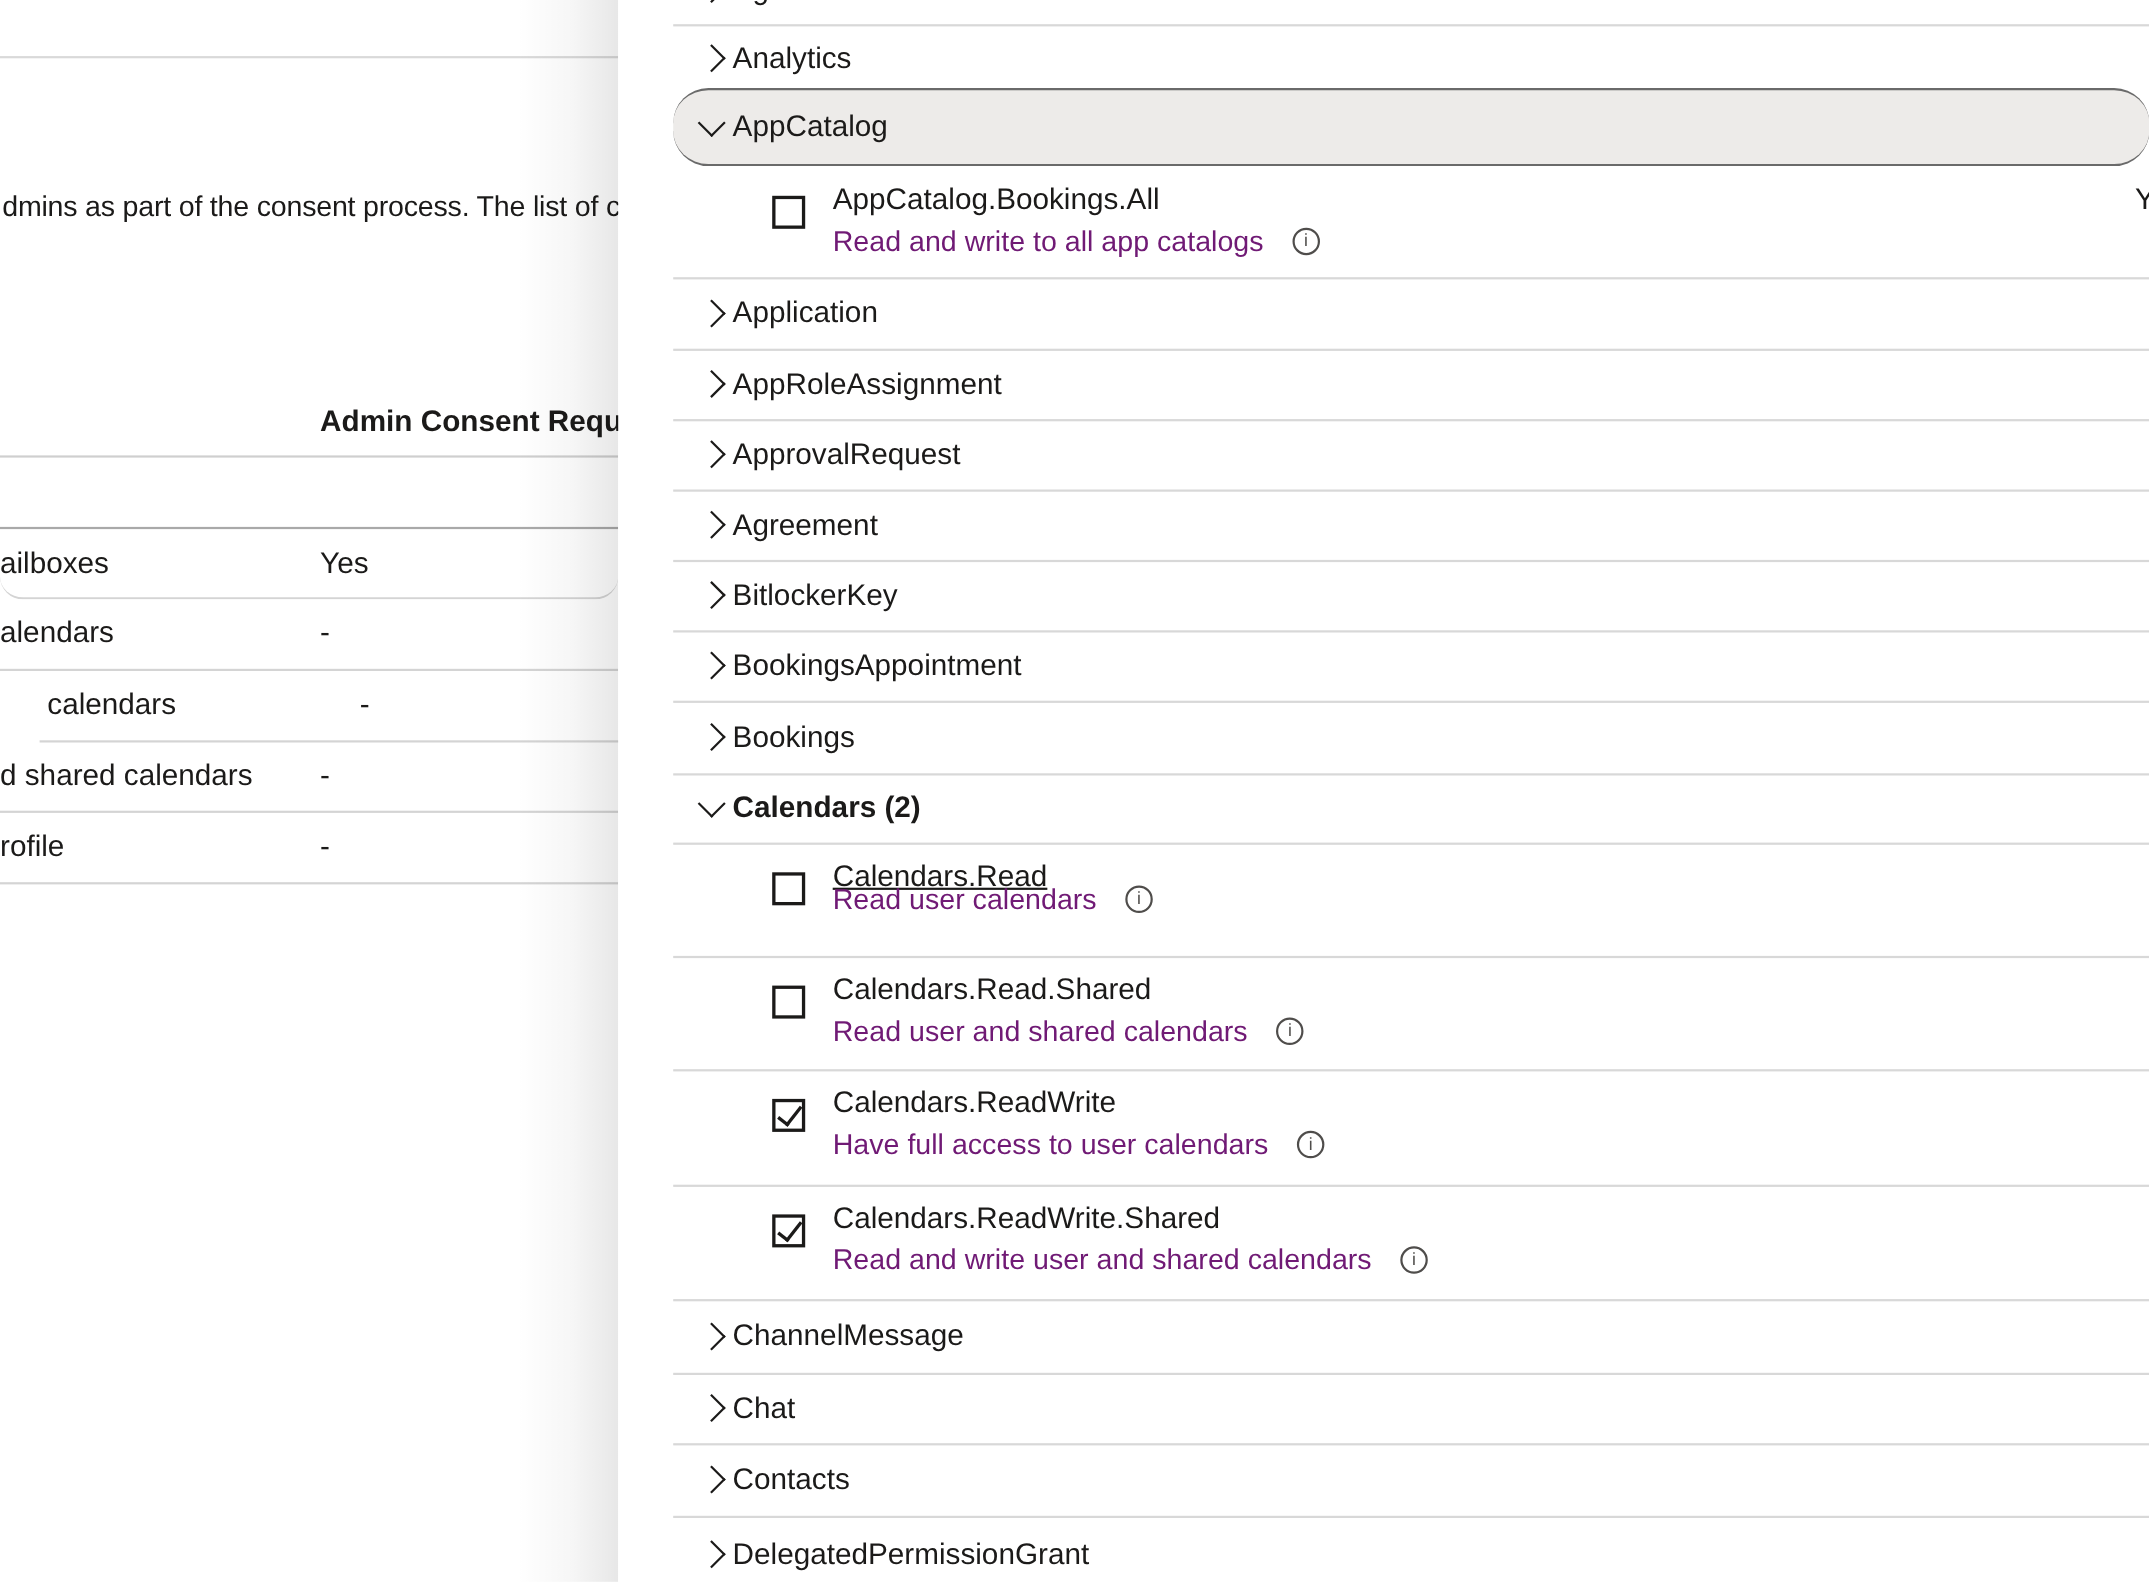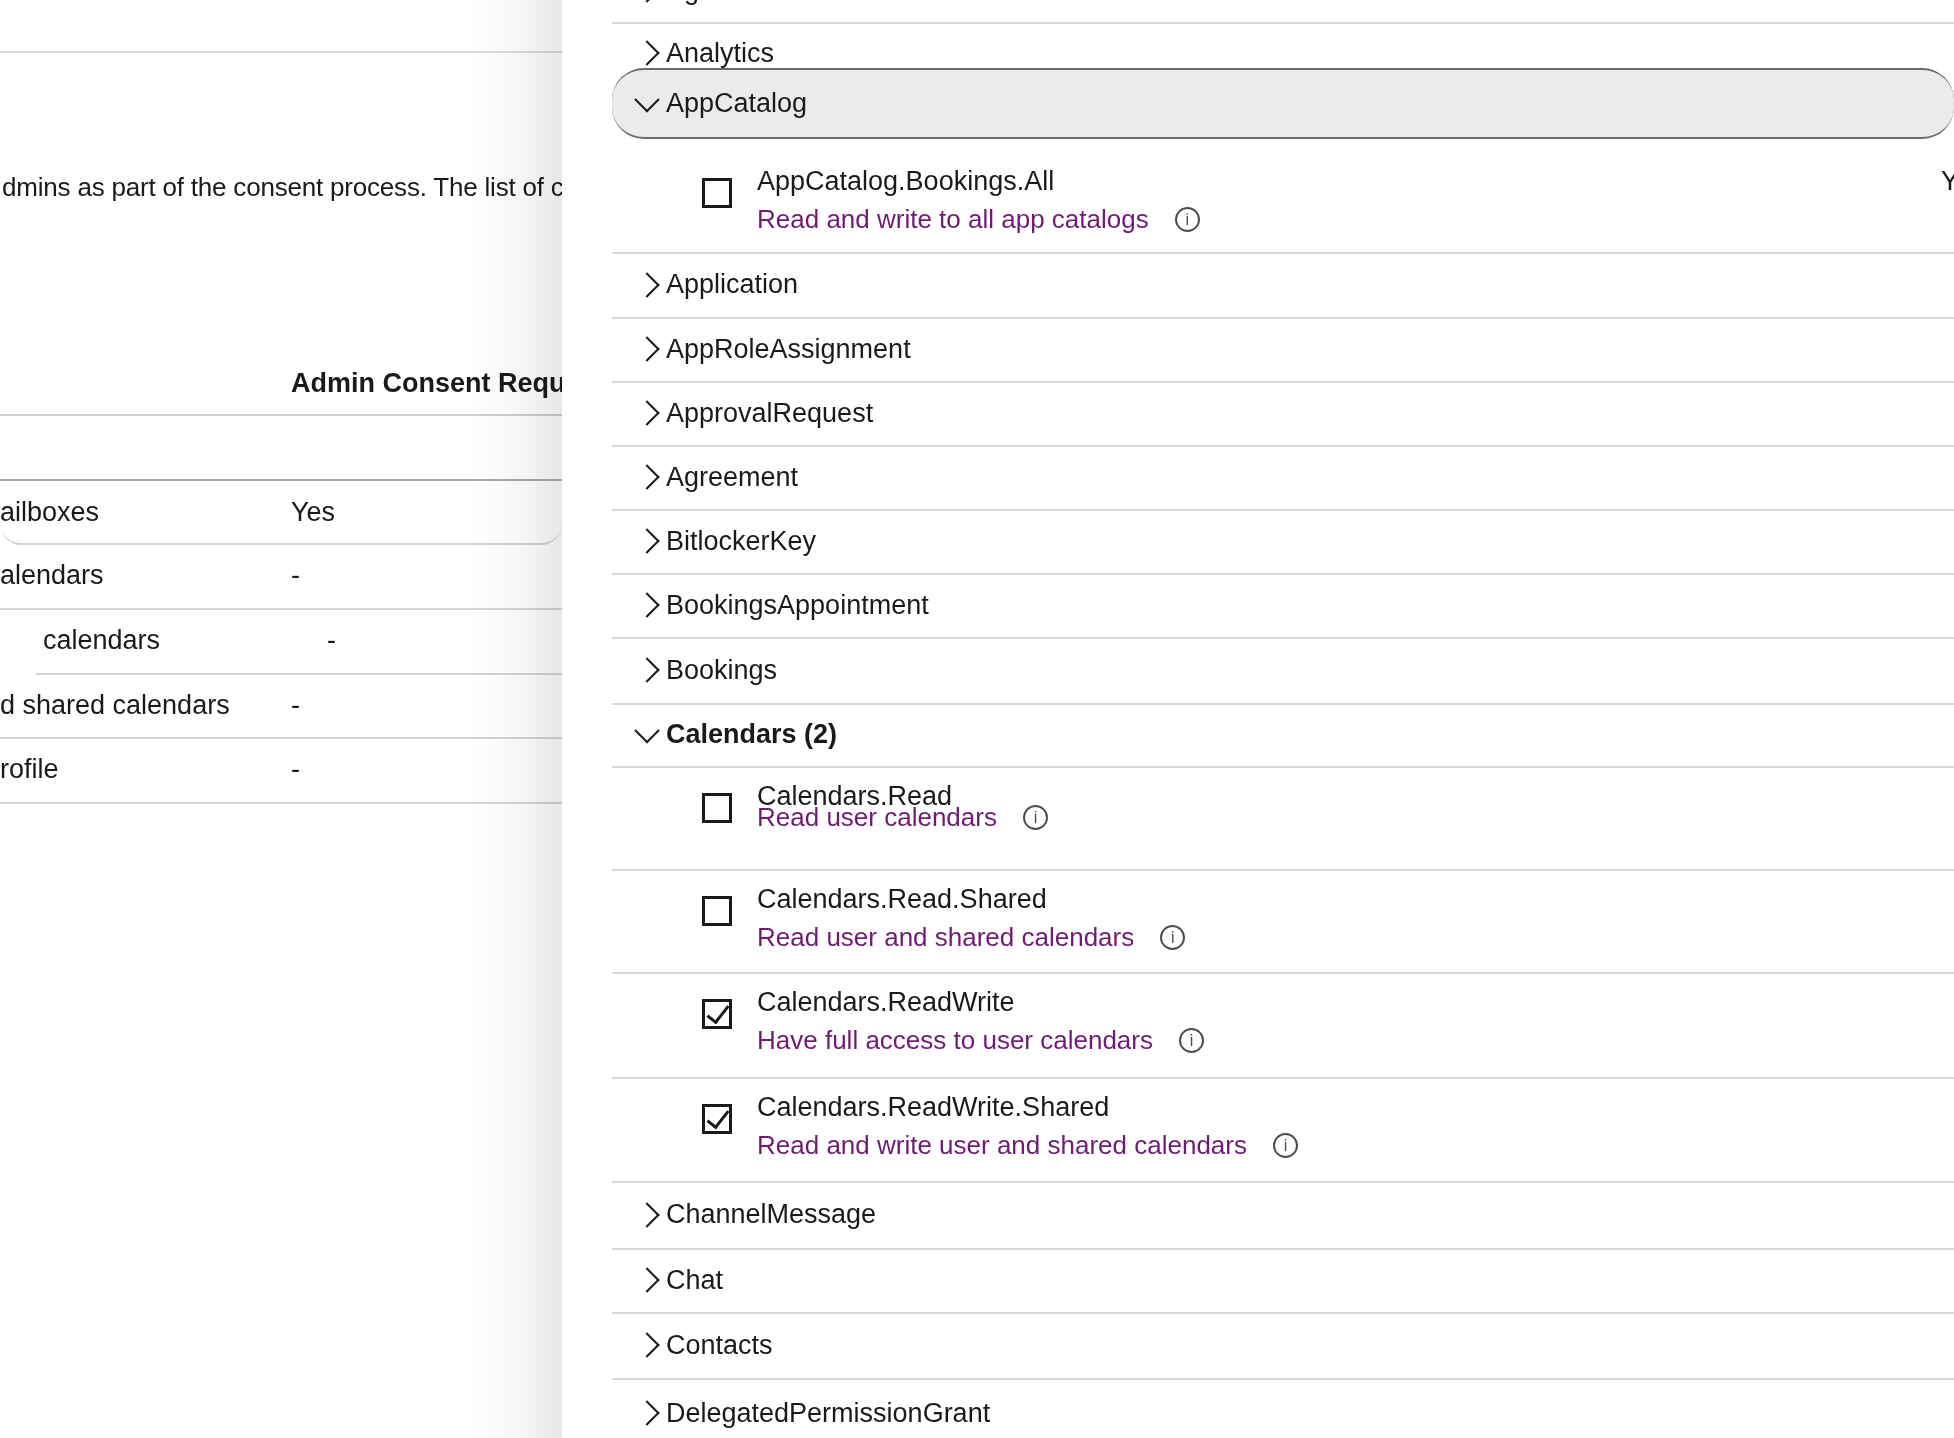--- a/index.html
+++ b/index.html
@@ -95,21 +95,21 @@
           <span class="chev right"></span>
           <span class="lbl">Agreement</span>
         </div>
       </div>
       <div class="prow" style="top: 22px; height: 62px;">
         <div class="cat">
           <span class="chev right"></span>
           <span class="lbl">Analytics</span>
         </div>
       </div>
-      <div class="prow selected" style="top: 68px; height: 67px; border-radius: 32px;">
+      <div class="prow selected" style="top: 80px; height: 67px; border-radius: 32px;">
         <div class="cat">
           <span class="chev down"></span>
           <span class="lbl">AppCatalog</span>
         </div>
       </div>
       <div class="prow sep" style="top: 151px; height: 101px;">
         <div class="perm">
           <span class="cb" style="top: 27px;"></span>
           <div class="pname" style="top: 15px;">AppCatalog.Bookings.All</div>
           <div class="pdesc" style="top: 53px;">
@@ -163,21 +163,21 @@
       </div>
       <div class="prow sep" style="top: 703px; height: 63px;">
         <div class="cat">
           <span class="chev down"></span>
           <span class="lbl bold">Calendars (2)</span>
         </div>
       </div>
       <div class="prow sep" style="top: 766px; height: 103px;">
         <div class="perm">
           <span class="cb" style="top: 27px;"></span>
-          <div class="pname" style="top: 15px;">Calendars.Read</div>
+          <div class="pname" style="top: 15px; text-decoration: underline;">Calendars.Read</div>
           <div class="pdesc" style="top: 36px;">
             <span class="dtxt">Read user calendars</span>
             <span class="info">i</span>
           </div>
         </div>
       </div>
       <div class="prow sep" style="top: 869px; height: 103px;">
         <div class="perm">
           <span class="cb" style="top: 27px;"></span>
           <div class="pname" style="top: 15px;">Calendars.Read.Shared</div>

